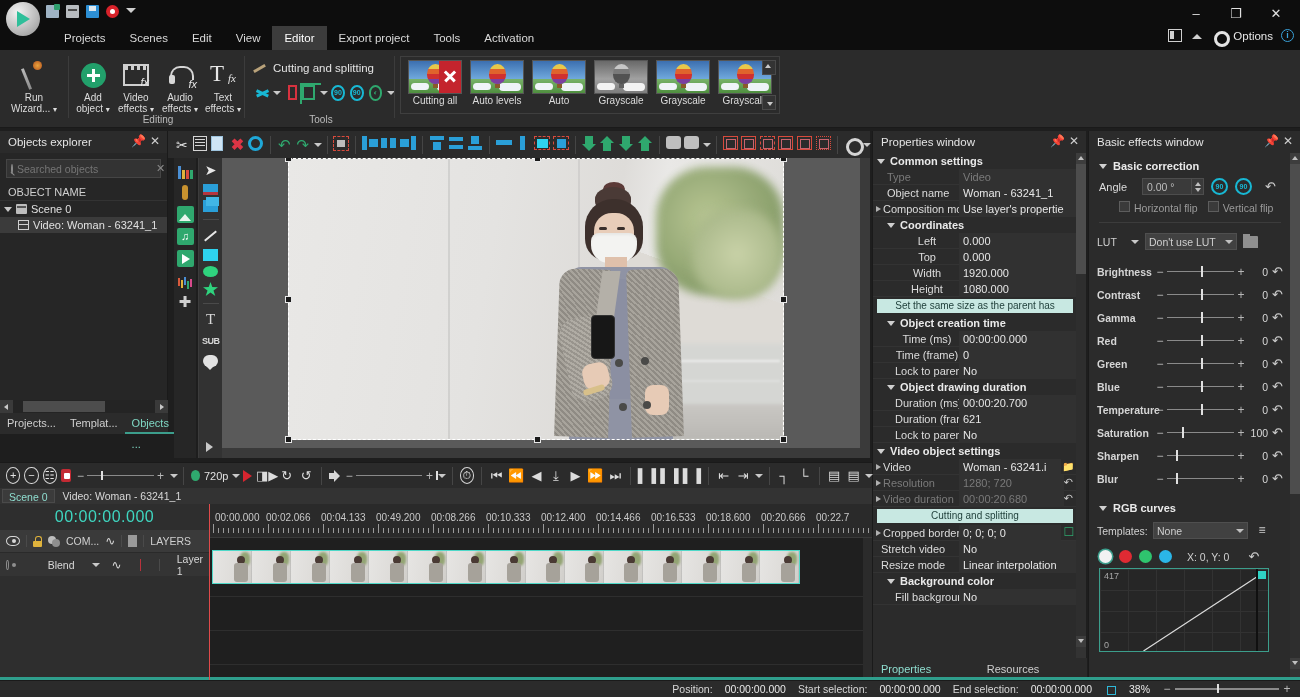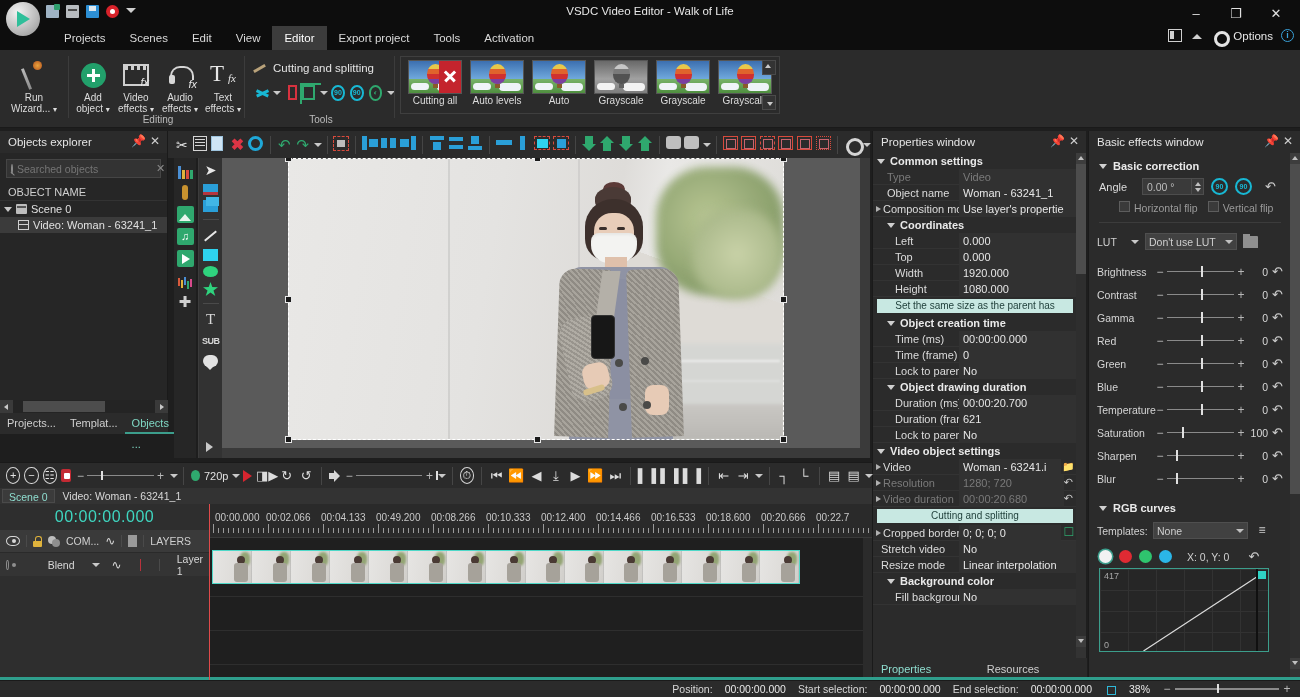--- a/index.html
+++ b/index.html
@@ -278,21 +278,21 @@
 
   
   .props-panel{position:absolute;top:131px;left:872px;width:214px;height:549px;background:#2b2b2b;border-left:1px solid #1a1a1a;}
   .props-list{position:absolute;top:22px;left:0;width:204px;height:505px;overflow:hidden;background:#2b2b2b;}
   .grp-row{display:flex;align-items:center;gap:5px;padding:2px 4px;font-size:11px;color:#eaeaea;font-weight:bold;background:#2b2b2b;}
   .grp-tri{width:0;height:0;border-left:4px solid transparent;border-right:4px solid transparent;border-top:5px solid #d0d0d0;}
   .pr-row{display:flex;align-items:center;height:16px;font-size:11px;border-bottom:1px solid #333;}
   .pr-key{width:86px;padding-left:14px;color:#dcdcdc;white-space:nowrap;overflow:hidden;}
   .pr-val{flex:1;padding-left:4px;color:#e6e6e6;white-space:nowrap;overflow:hidden;background:#313131;height:16px;line-height:16px;}
   .pr-row.dim .pr-key,.pr-row.dim .pr-val{color:#7a7a7a;}
-  .pr-row.indent .pr-key{padding-left:22px;}
+  .pr-row.indent .pr-key{padding-left:22px;text-align:center;}
   .pr-exp-tri{position:absolute;left:3px;width:0;height:0;border-top:3.5px solid transparent;border-bottom:3.5px solid transparent;border-left:5px solid #b0b0b0;}
   .btn-teal{margin:2px 4px;height:14px;background:#c8e8e2;color:#1d3d38;font-size:10px;text-align:center;line-height:14px;}
   .undo-ic{color:#cdcdcd;font-size:11px;margin-right:4px;}
   .props-scroll{position:absolute;right:0;top:22px;width:10px;height:505px;background:#333;}
   .ps-up,.ps-dn{width:10px;height:11px;background:#3d3d3d;position:relative;}
   .ps-up::after{content:"";position:absolute;left:2px;top:3px;border-left:3px solid transparent;border-right:3px solid transparent;border-bottom:4px solid #c0c0c0;}
   .ps-dn::after{content:"";position:absolute;left:2px;top:3px;border-left:3px solid transparent;border-right:3px solid transparent;border-top:4px solid #c0c0c0;}
   .props-tabs{position:absolute;bottom:0;left:0;width:214px;height:22px;display:flex;align-items:center;background:#2b2b2b;}
   .prtab{padding:0 8px;height:22px;line-height:22px;font-size:11px;color:#cfcfcf;}
   .prtab.active{color:#8fded0;border-bottom:2px solid #3c9e8c;}
@@ -314,21 +314,21 @@
   .cbx{width:11px;height:11px;border:1px solid #5d5d5d;background:#3a3a3a;display:inline-block;}
   .flip-lb{font-size:10.5px;color:#9a9a9a;margin-left:4px;}
   .fx-sep{height:1px;background:#3c3c3c;margin:8px 2px 10px 2px;}
   .lut-row{display:flex;align-items:center;gap:6px;margin-bottom:10px;}
   .lut-lb{font-size:10.5px;color:#d0d0d0;width:28px;}
   .dd{width:92px;height:17px;background:#414141;border:1px solid #4f4f4f;display:flex;align-items:center;padding:0 3px;font-size:10.5px;color:#cfcfcf;}
   .dd .c{margin-left:auto;width:0;height:0;border-left:4px solid transparent;border-right:4px solid transparent;border-top:4px solid #c0c0c0;}
   .folder-ic{width:15px;height:12px;background:#8f8f8f;border-radius:1px 1px 0 0;position:relative;}
   .folder-ic::before{content:"";position:absolute;left:0;top:-2px;width:7px;height:3px;background:#8f8f8f;}
   .sld-row{display:flex;align-items:center;height:23px;font-size:10.5px;color:#d5d5d5;}
-  .sld-lb{width:58px;}
+  .sld-lb{width:58px;font-weight:bold;}
   .sld-minus,.sld-plus{color:#b8b8b8;font-size:12px;width:10px;text-align:center;}
   .sld-track{flex:1;height:1.5px;background:#8a8a8a;position:relative;margin:0 2px;}
   .sld-knob{position:absolute;top:-5px;width:2px;height:11px;background:#e0e0e0;}
   .sld-val{width:26px;text-align:right;padding-right:4px;color:#d8d8d8;}
   .rgb-dots{display:flex;align-items:center;gap:7px;margin:6px 0 4px 2px;}
   .dot{width:13px;height:13px;border-radius:50%;}
   .xy-lb{font-size:10.5px;color:#d0d0d0;margin-left:8px;}
   .curve-box{margin:4px 0 0 2px;width:170px;height:84px;background:#262626;border:1px solid #3c9e8c;position:relative;overflow:hidden;}
   .curve-grid{position:absolute;inset:0;background-image:linear-gradient(to right,#323232 1px,transparent 1px),linear-gradient(to bottom,#323232 1px,transparent 1px);background-size:28px 21px;}
   .curve-255{position:absolute;left:4px;top:2px;font-size:9px;color:#a8a8a8;}
@@ -409,21 +409,20 @@
 
   <div class="titlebar">
     <div class="logo-orb"></div>
     <div class="qat">
       <div class="qi qi-new"></div>
       <div class="qi qi-open"></div>
       <div class="qi qi-save"></div>
       <div class="qi qi-rec"></div>
       <div class="qi qi-caret"></div>
     </div>
-    <div class="win-title">VSDC Video Editor - Walk of Life</div>
     <div class="win-btns">
       <div class="win-btn">–</div>
       <div class="win-btn">❐</div>
       <div class="win-btn">✕</div>
     </div>
   </div>
 
   <div class="menubar">
     <div class="menus">
       <div class="menu-item">Projects</div>

